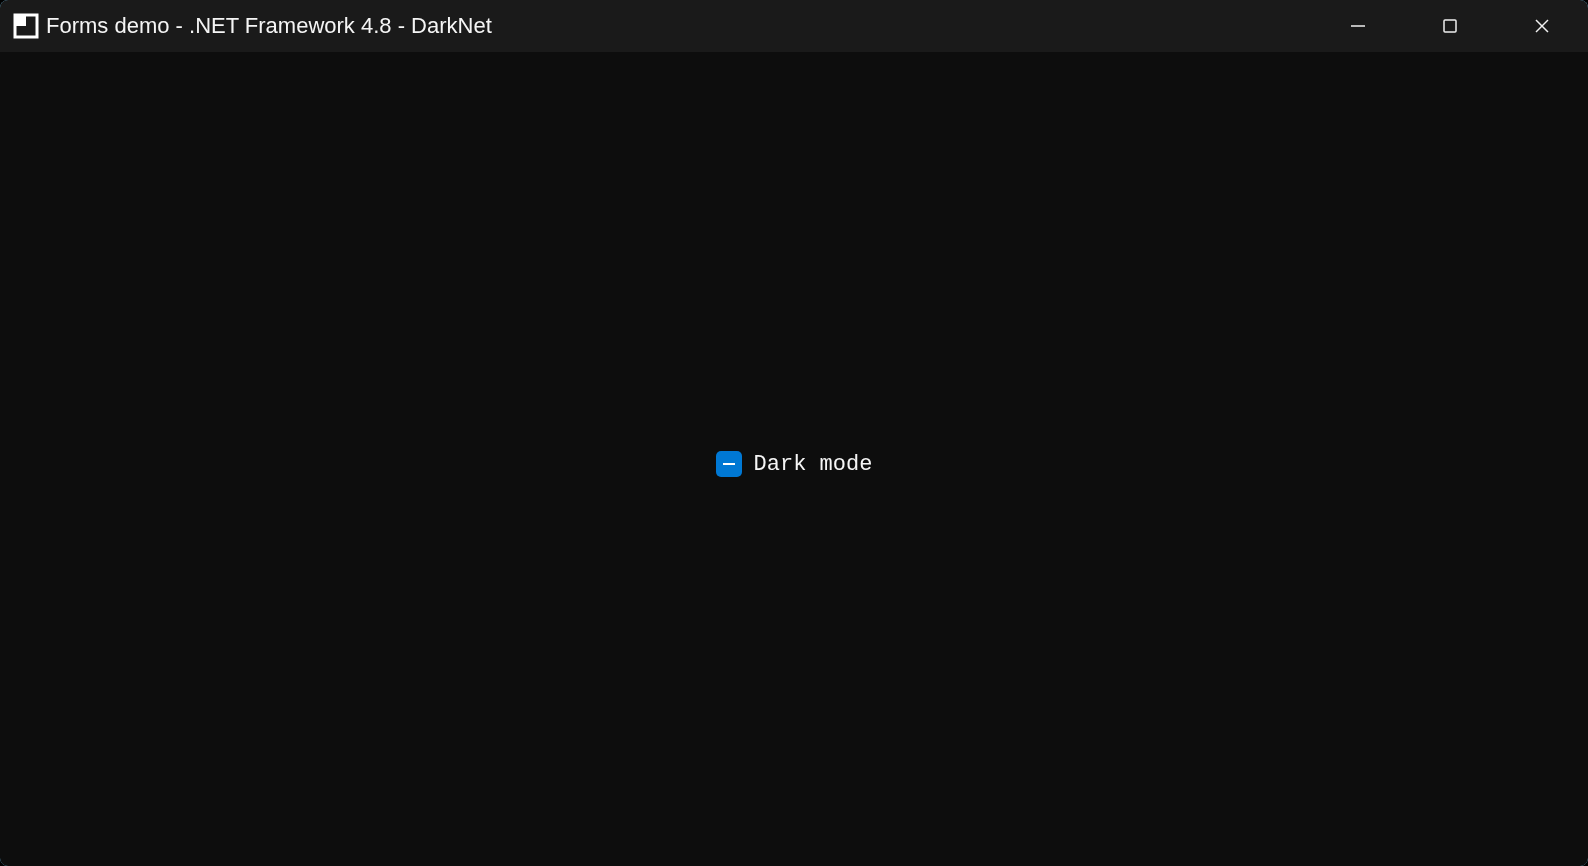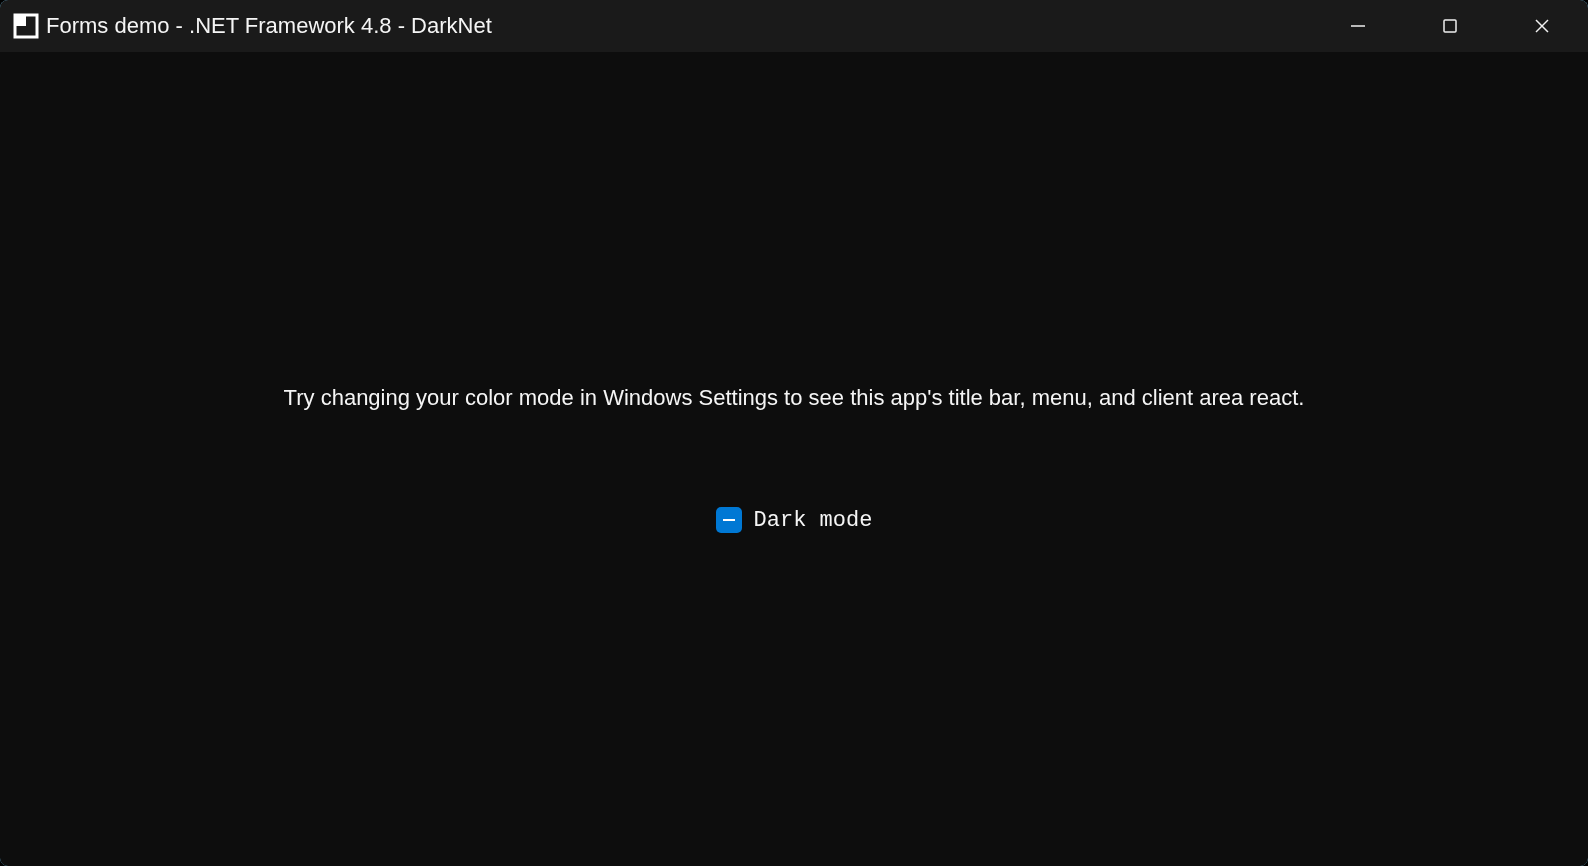--- a/index.html
+++ b/index.html
@@ -145,21 +145,20 @@
       <div class="window-control close">
         <svg width="16" height="16" viewBox="0 0 16 16">
           <line x1="2" y1="2" x2="14" y2="14" stroke="#f0f0f0" stroke-width="1.5"></line>
           <line x1="14" y1="2" x2="2" y2="14" stroke="#f0f0f0" stroke-width="1.5"></line>
         </svg>
       </div>
     </div>
   </div>
 
   <div class="client-area">
-    <div class="instruction-text">Try changing your color mode in Windows Settings to see this app's title bar, menu, and client area react.</div>
 
     <div class="checkbox-row">
       <div class="checkbox">
         <div class="checkbox-indeterminate-mark"></div>
       </div>
       <div class="checkbox-label">Dark mode</div>
     </div>
   </div>
 
 </div>

